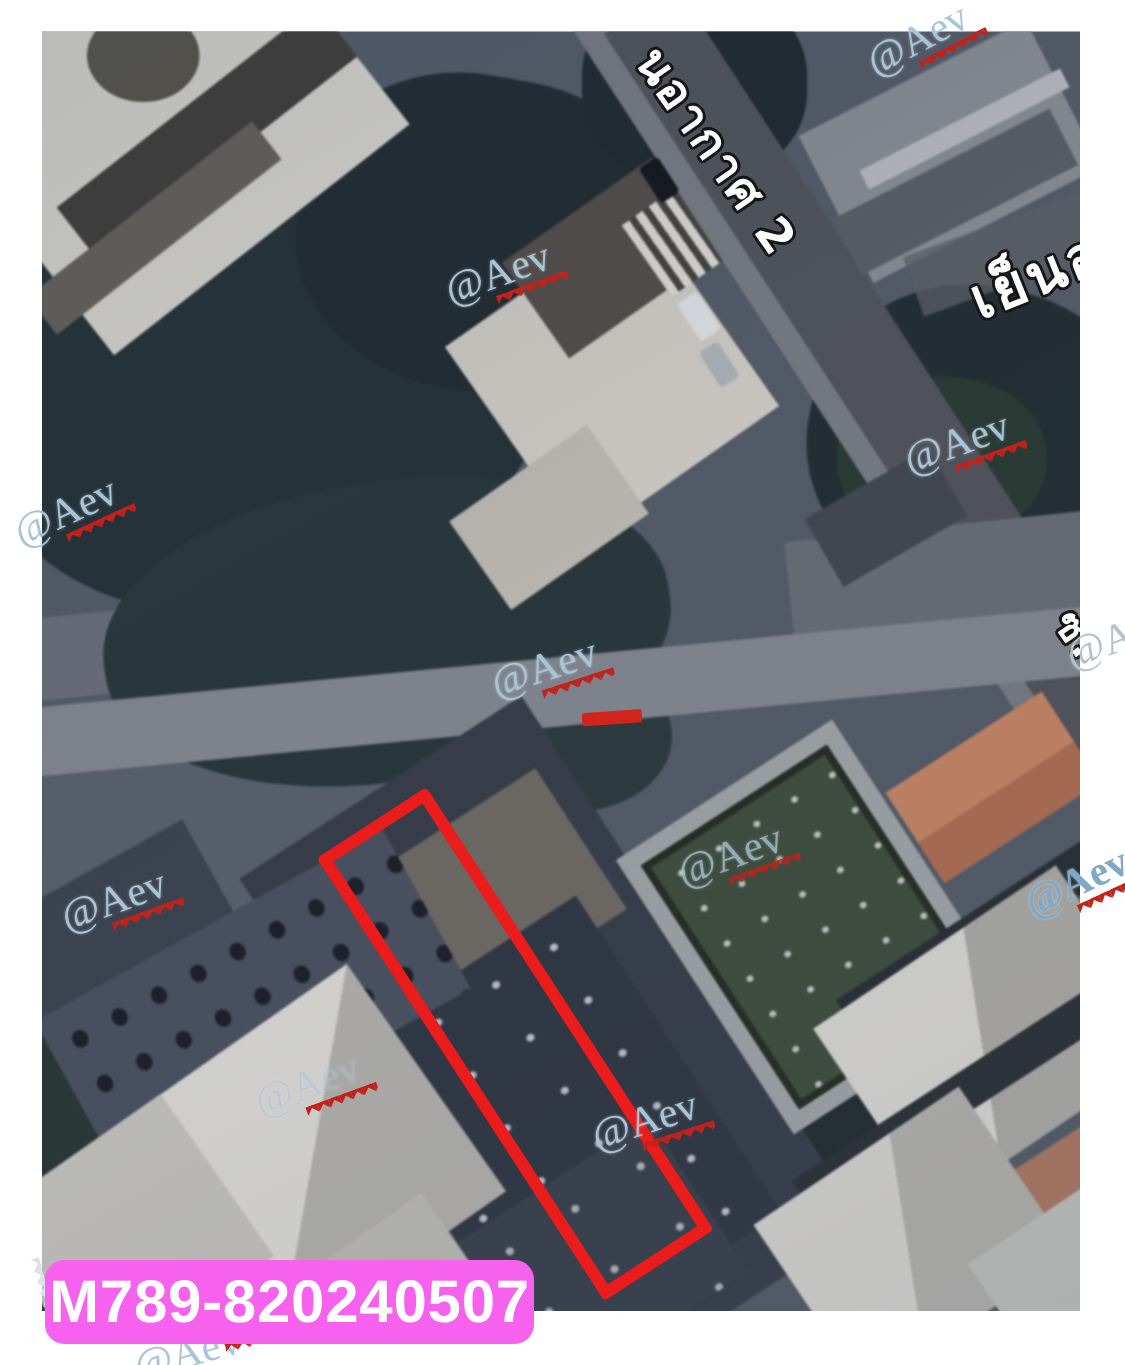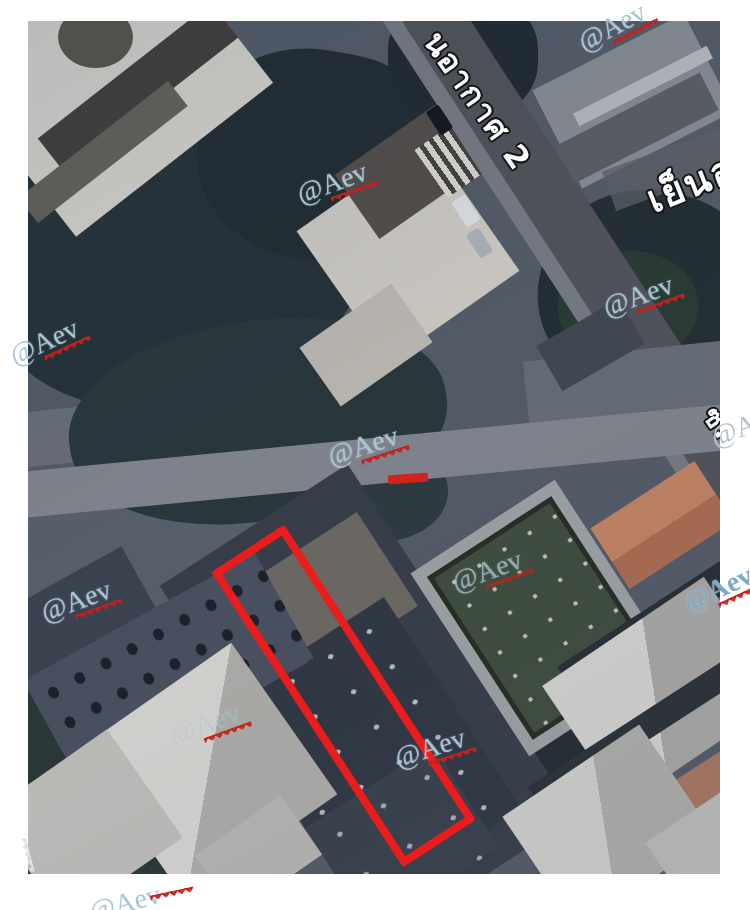--- a/index.html
+++ b/index.html
@@ -128,14 +128,17 @@
   <div class="wm" style="left:76px;top:601px;--r:-20deg;"><span>@Aev</span><span class="zz"></span></div>
   <div class="wm" style="left:205px;top:724px;--r:-20deg;"><span style="opacity:.45;">@Aev</span><span class="zz"></span></div>
   <div class="wm" style="left:430px;top:748px;--r:-18deg;"><span>@Aev</span><span class="zz"></span></div>
   <div class="wm" style="left:746px;top:426px;--r:-20deg;color:#b4c2cc;"><span>@Aev</span></div>
   <div class="wm" style="left:125px;top:903px;--r:-15deg;"><span>@Aev</span></div>
 
   <div class="s" style="left:388px;top:474px;width:40px;height:9px;background:#d1241d;border-radius:2px;transform:rotate(-4deg);position:absolute;"></div>
   <div class="zz freezz" style="left:150px;top:891px;width:44px;transform:rotate(-12deg);"></div>
   <div class="zz freezz" style="left:10px;top:852px;width:34px;color:#dde0e6;transform:rotate(75deg);"></div>
 
+  <div class="badge">
+    <span>M789-820240507</span>
+  </div>
 
 </div>
 
 </body></html>

